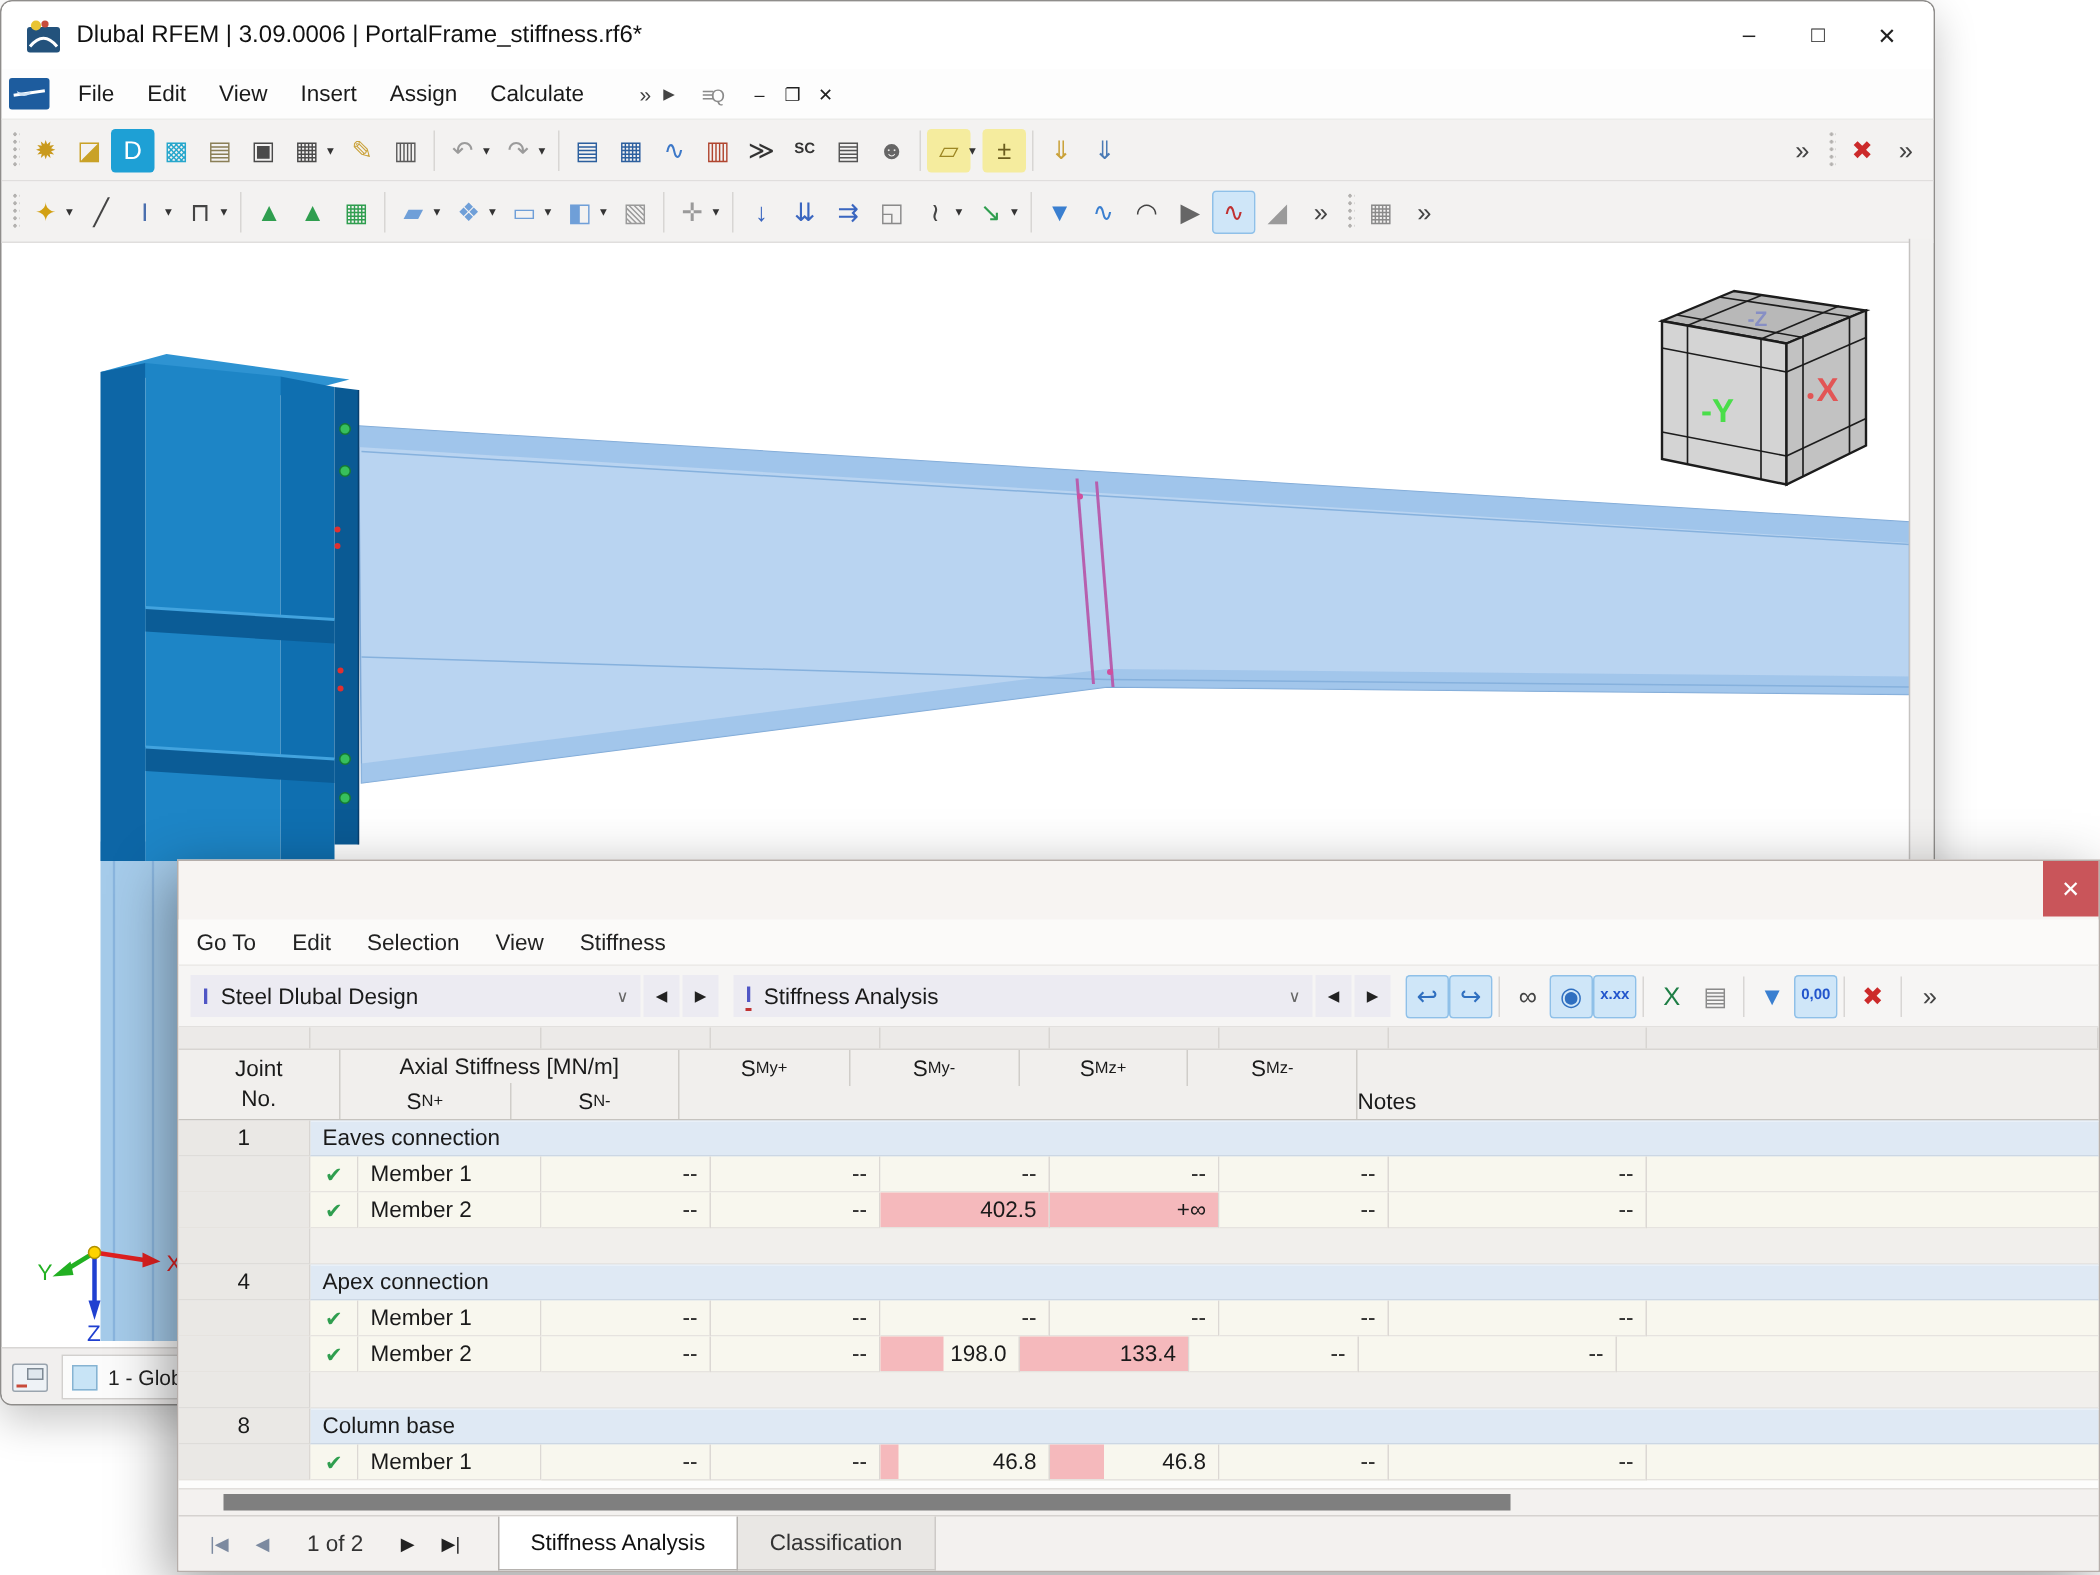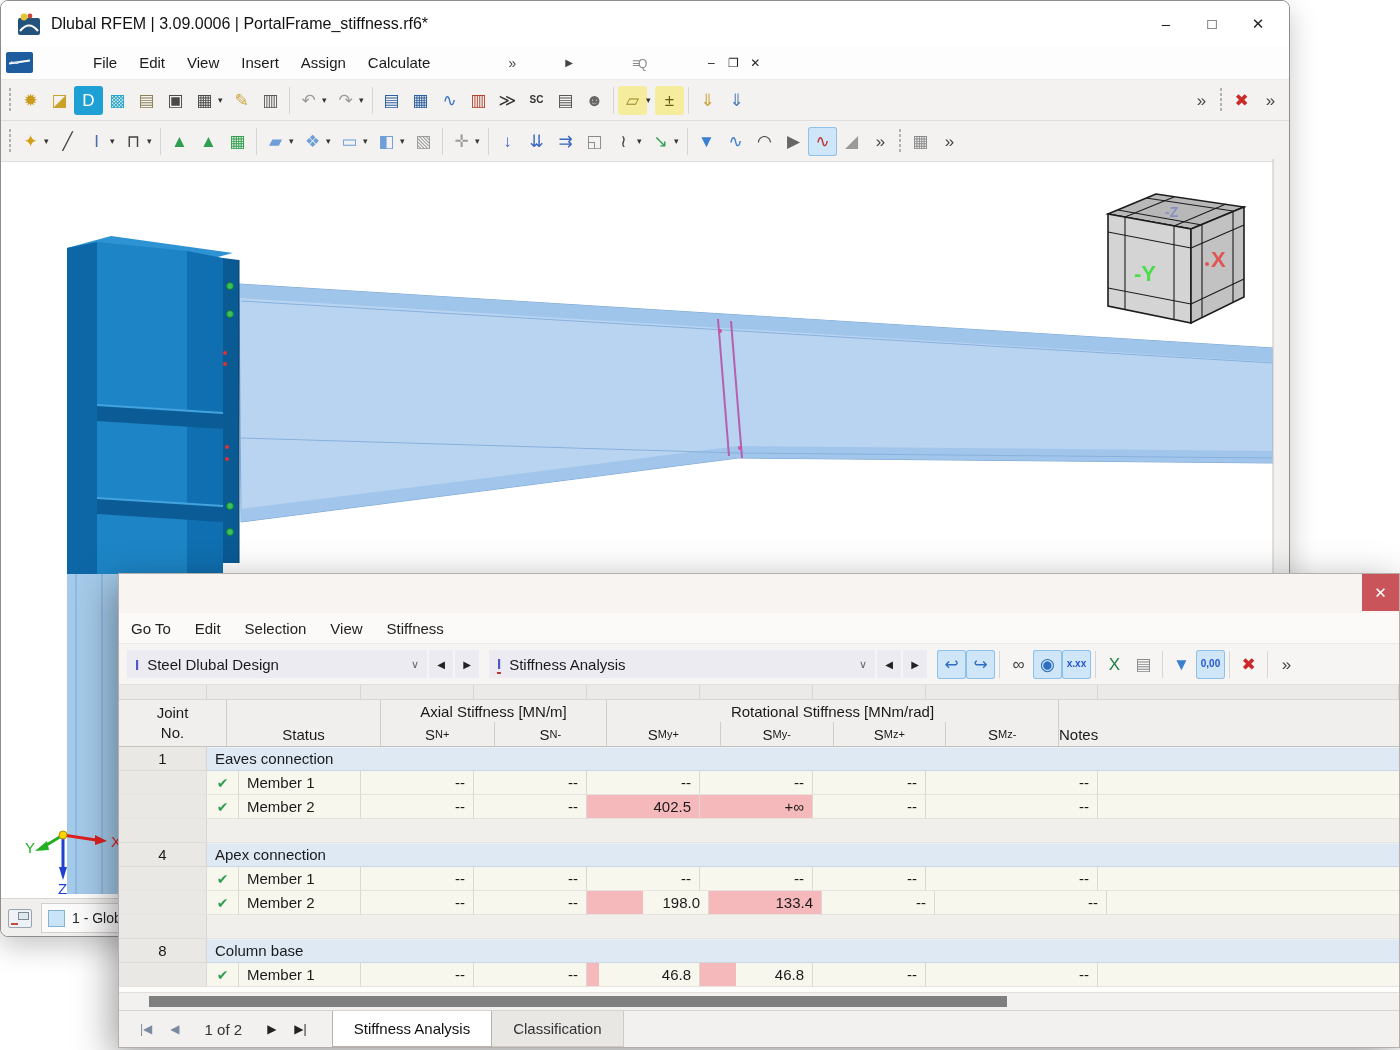--- a/index.html
+++ b/index.html
@@ -8,21 +8,21 @@
 
   
   .win{position:absolute;left:0;top:0;width:1288px;height:935px;background:#fff;
        border:1px solid #8f8d8b;border-radius:8px;overflow:hidden;box-shadow:0 10px 28px rgba(0,0,0,.22);}
   .titlebar{height:45px;position:relative;background:#fff;display:flex;align-items:center;}
   .appico{margin-left:16px;width:24px;height:24px;flex:0 0 auto;}
   .wtitle{margin-left:10px;font-size:16px;color:#111;}
   .winbtns{position:absolute;right:8px;top:0;height:45px;display:flex;align-items:center;}
   .wbtn{width:46px;height:36px;display:flex;align-items:center;justify-content:center;font-size:15px;color:#222;}
 
-  .menurow{height:33px;display:flex;align-items:center;background:#fdfdfd;border-bottom:1px solid #ececea;position:relative;gap:41px;}
+  .menurow{height:33px;display:flex;align-items:center;background:#fdfdfd;border-bottom:1px solid #ececea;position:relative;}
   .dlogo{margin-left:5px;width:27px;height:21px;background:#1d5c9e;border-radius:2px;position:relative;flex:0 0 auto;}
   .dlogo:before{content:"";position:absolute;left:3px;right:3px;top:9px;height:2px;background:#fff;transform:rotate(-8deg);}
   .dlogo:after{content:"";position:absolute;left:5px;top:4px;width:10px;height:6px;border-bottom:2px solid #cfe3f5;border-radius:50%;}
   .menus{display:flex;align-items:center;margin-left:8px;}
   .mitem{padding:0 11px;font-size:15px;color:#1a1a1a;}
   .movf{font-size:14px;color:#444;padding:0 4px;margin-left:22px;}
   .mexp{font-size:10px;color:#444;padding:0 4px;}
   .searchbox{margin-left:6px;width:332px;height:26px;background:#eef0fa;border:none;outline:none;
              font-size:15px;color:#5f6672;padding:0 10px;font-family:"Liberation Sans",sans-serif;}
   .searchbox::placeholder{color:#5f6672;}
@@ -660,38 +660,34 @@
       <div class="scell" style="width: 113px;"></div>
       <div class="scell" style="width: 172px;"></div>
       <div class="scell" style="flex: 1 1 0%;"></div>
     </div>
 
   <div class="thead">
     <div class="thblock th-joint">
       <span>Joint</span>
       <span>No.</span>
     </div>
-    <div class="thblock th-status">
-      <span>Status</span>
-    </div>
     <div class="thblock" style="width:226px;">
       <div class="th-group-label">Axial Stiffness [MN/m]</div>
       <div class="th-subrow" id="axialsubs">
           <div class="hsub" style="width: 113px;">
             <span>S</span>
             <sub>N+</sub>
           </div>
           <div class="hsub" style="width: 113px;">
             <span>S</span>
             <sub>N-</sub>
           </div>
         </div>
     </div>
     <div class="thblock" style="width:452px;">
-      <div class="th-group-label">Rotational Stiffness [MNm/rad]</div>
       <div class="th-subrow" id="rotsubs">
           <div class="hsub" style="width: 113px;">
             <span>S</span>
             <sub>My+</sub>
           </div>
           <div class="hsub" style="width: 113px;">
             <span>S</span>
             <sub>My-</sub>
           </div>
           <div class="hsub" style="width: 113px;">
@@ -799,21 +795,21 @@
       <div class="trow member">
         <div class="cell nocell"></div>
         <div class="cell chk">✔</div>
         <div class="cell mlabel">Member 2</div>
         <div class="cell num" style="width: 113px;">
           <span class="val">--</span>
         </div>
         <div class="cell num" style="width: 113px;">
           <span class="val">--</span>
         </div>
-        <div class="cell num" style="width: 122px; padding-left: 38px;">
+        <div class="cell num" style="width: 93px; padding-left: 38px;">
           <div class="bar" style="width: 46%; background: rgb(245, 185, 188);"></div>
           <span class="val">198.0</span>
         </div>
         <div class="cell num" style="width: 113px;">
           <div class="bar" style="width: 100%; background: rgb(245, 185, 188);"></div>
           <span class="val">133.4</span>
         </div>
         <div class="cell num" style="width: 113px;">
           <span class="val">--</span>
         </div>

